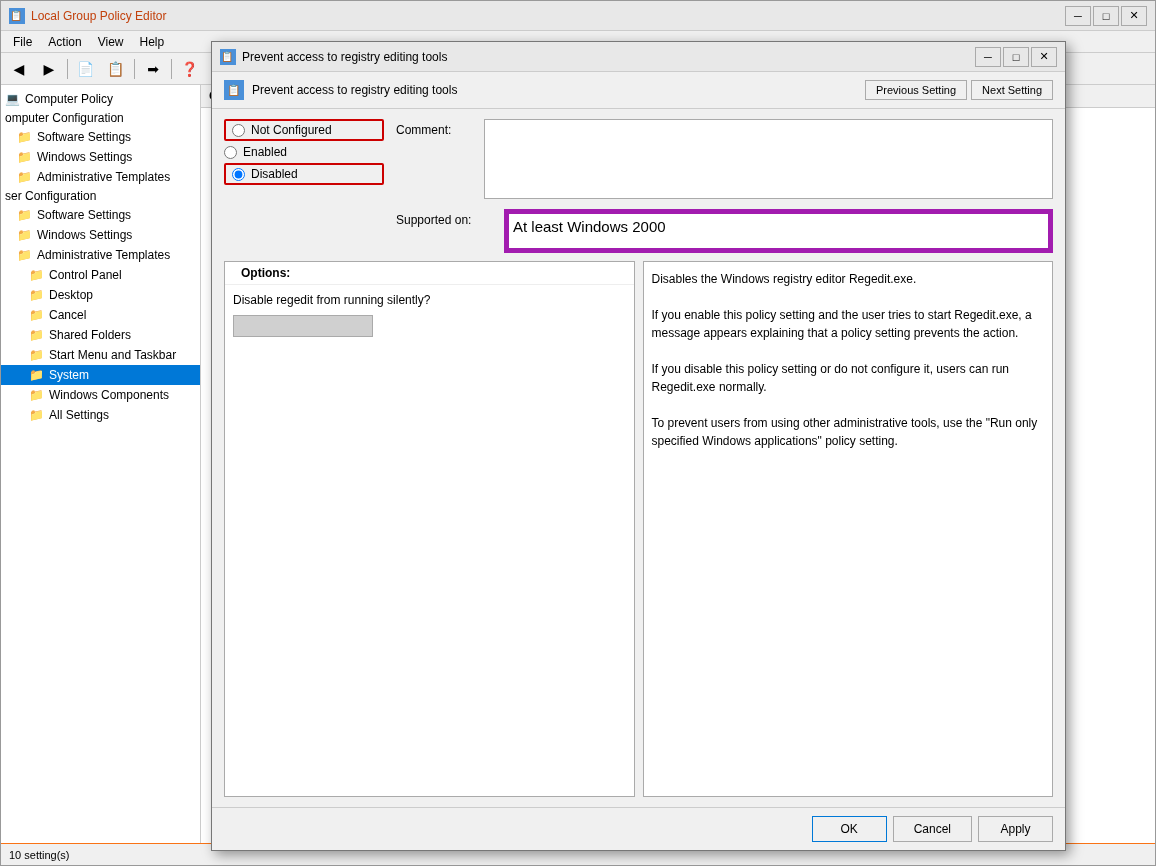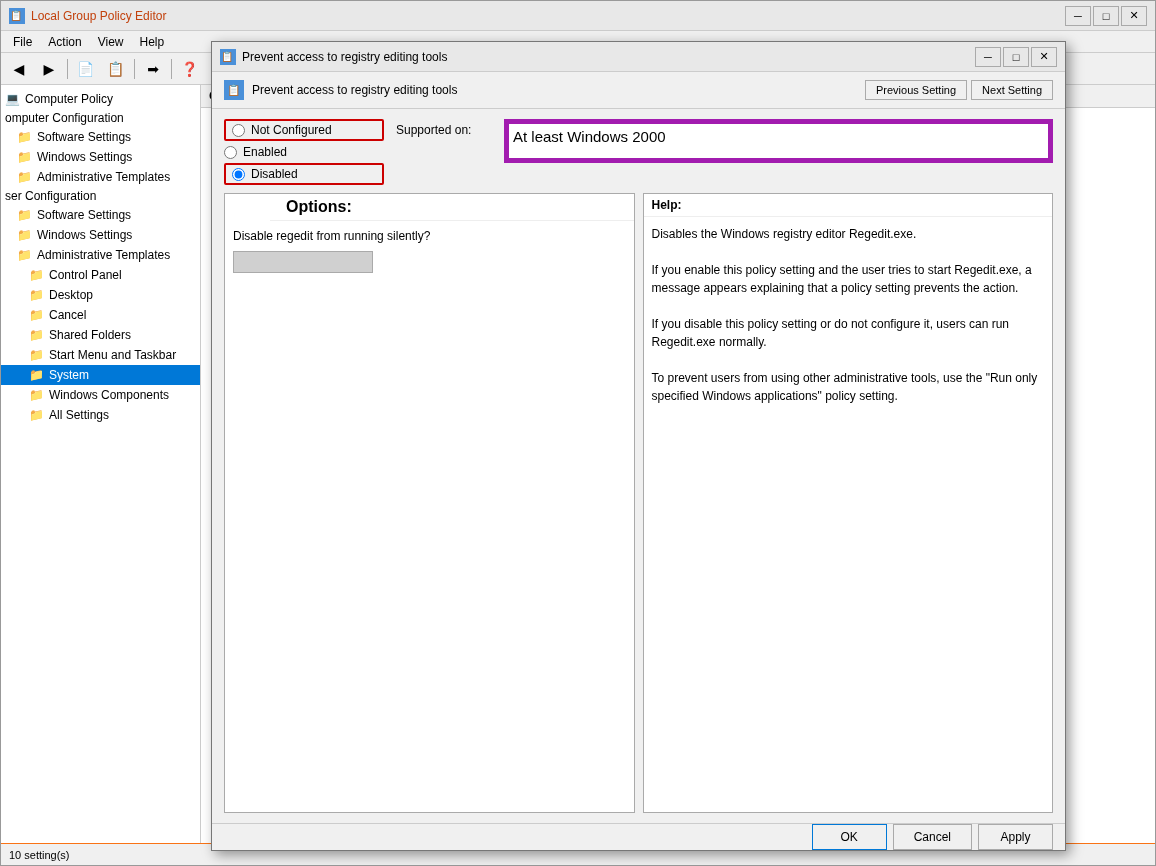--- a/index.html
+++ b/index.html
@@ -316,25 +316,24 @@
 
     .options-panel {
       flex: 1;
       border: 1px solid #aaa;
       background: white;
       display: flex;
       flex-direction: column;
       overflow: hidden;
     }
     .options-header {
-      font-size: 16px;
+      font-size: 12px;
       font-weight: bold;
       padding: 4px 16px;
       border-bottom: 1px solid #eee;
-      margin-left: 45px;
     }
     .options-content {
       flex: 1;
       padding: 8px;
       overflow-y: auto;
     }
 
     .help-panel {
       flex: 1;
       border: 1px solid #aaa;
@@ -372,21 +371,21 @@
       border: 1px solid #aaa;
       display: flex;
       align-items: center;
       padding: 0 4px;
       font-size: 11px;
     }
 
     
     .dialog-footer {
       border-top: 1px solid #ccc;
-      padding: 0 12px;
+      padding: 8px 12px;
       display: flex;
       justify-content: flex-end;
       gap: 6px;
       background: #f0f0f0;
     }
     .dialog-btn {
       padding: 5px 20px;
       background: #f0f0f0;
       border: 1px solid #aaa;
       font-size: 12px;
@@ -562,39 +561,42 @@
               <input type="radio" name="setting" style="">
               <span>Enabled</span>
             </label>
             <label class="radio-item radio-outlined">
               <input type="radio" name="setting" checked="" style="">
               <span>Disabled</span>
             </label>
           </div>
 
           <div style="flex:1; display:flex; flex-direction:column; gap:4px;">
+            <div class="comment-section">
+              <span class="comment-label">Comment:</span>
+              <textarea class="comment-textarea" style=""></textarea>
+            </div>
             <div class="supported-row">
               <span class="supported-label">Supported on:</span>
               <div class="supported-box">At least Windows 2000</div>
             </div>
           </div>
         </div>
 
         <div class="options-help-row">
 
           <div class="options-panel">
             <div class="options-header">Options:</div>
             <div class="options-content">
               <div style="font-size:12px; margin-bottom:8px;">Disable regedit from running silently?</div>
               <div class="dropdown-stub"></div>
             </div>
           </div>
 
           <div class="help-panel">
-            <div class="help-header">Help:</div>
             <div class="help-content">
               <span style="white-space: pre-line;">Disables the Windows registry editor Regedit.exe.
 
 If you enable this policy setting and the user tries to start Regedit.exe, a message appears explaining that a policy setting prevents the action.
 
 If you disable this policy setting or do not configure it, users can run Regedit.exe normally.
 
 To prevent users from using other administrative tools, use the "Run only specified Windows applications" policy setting.</span>
             </div>
           </div>

